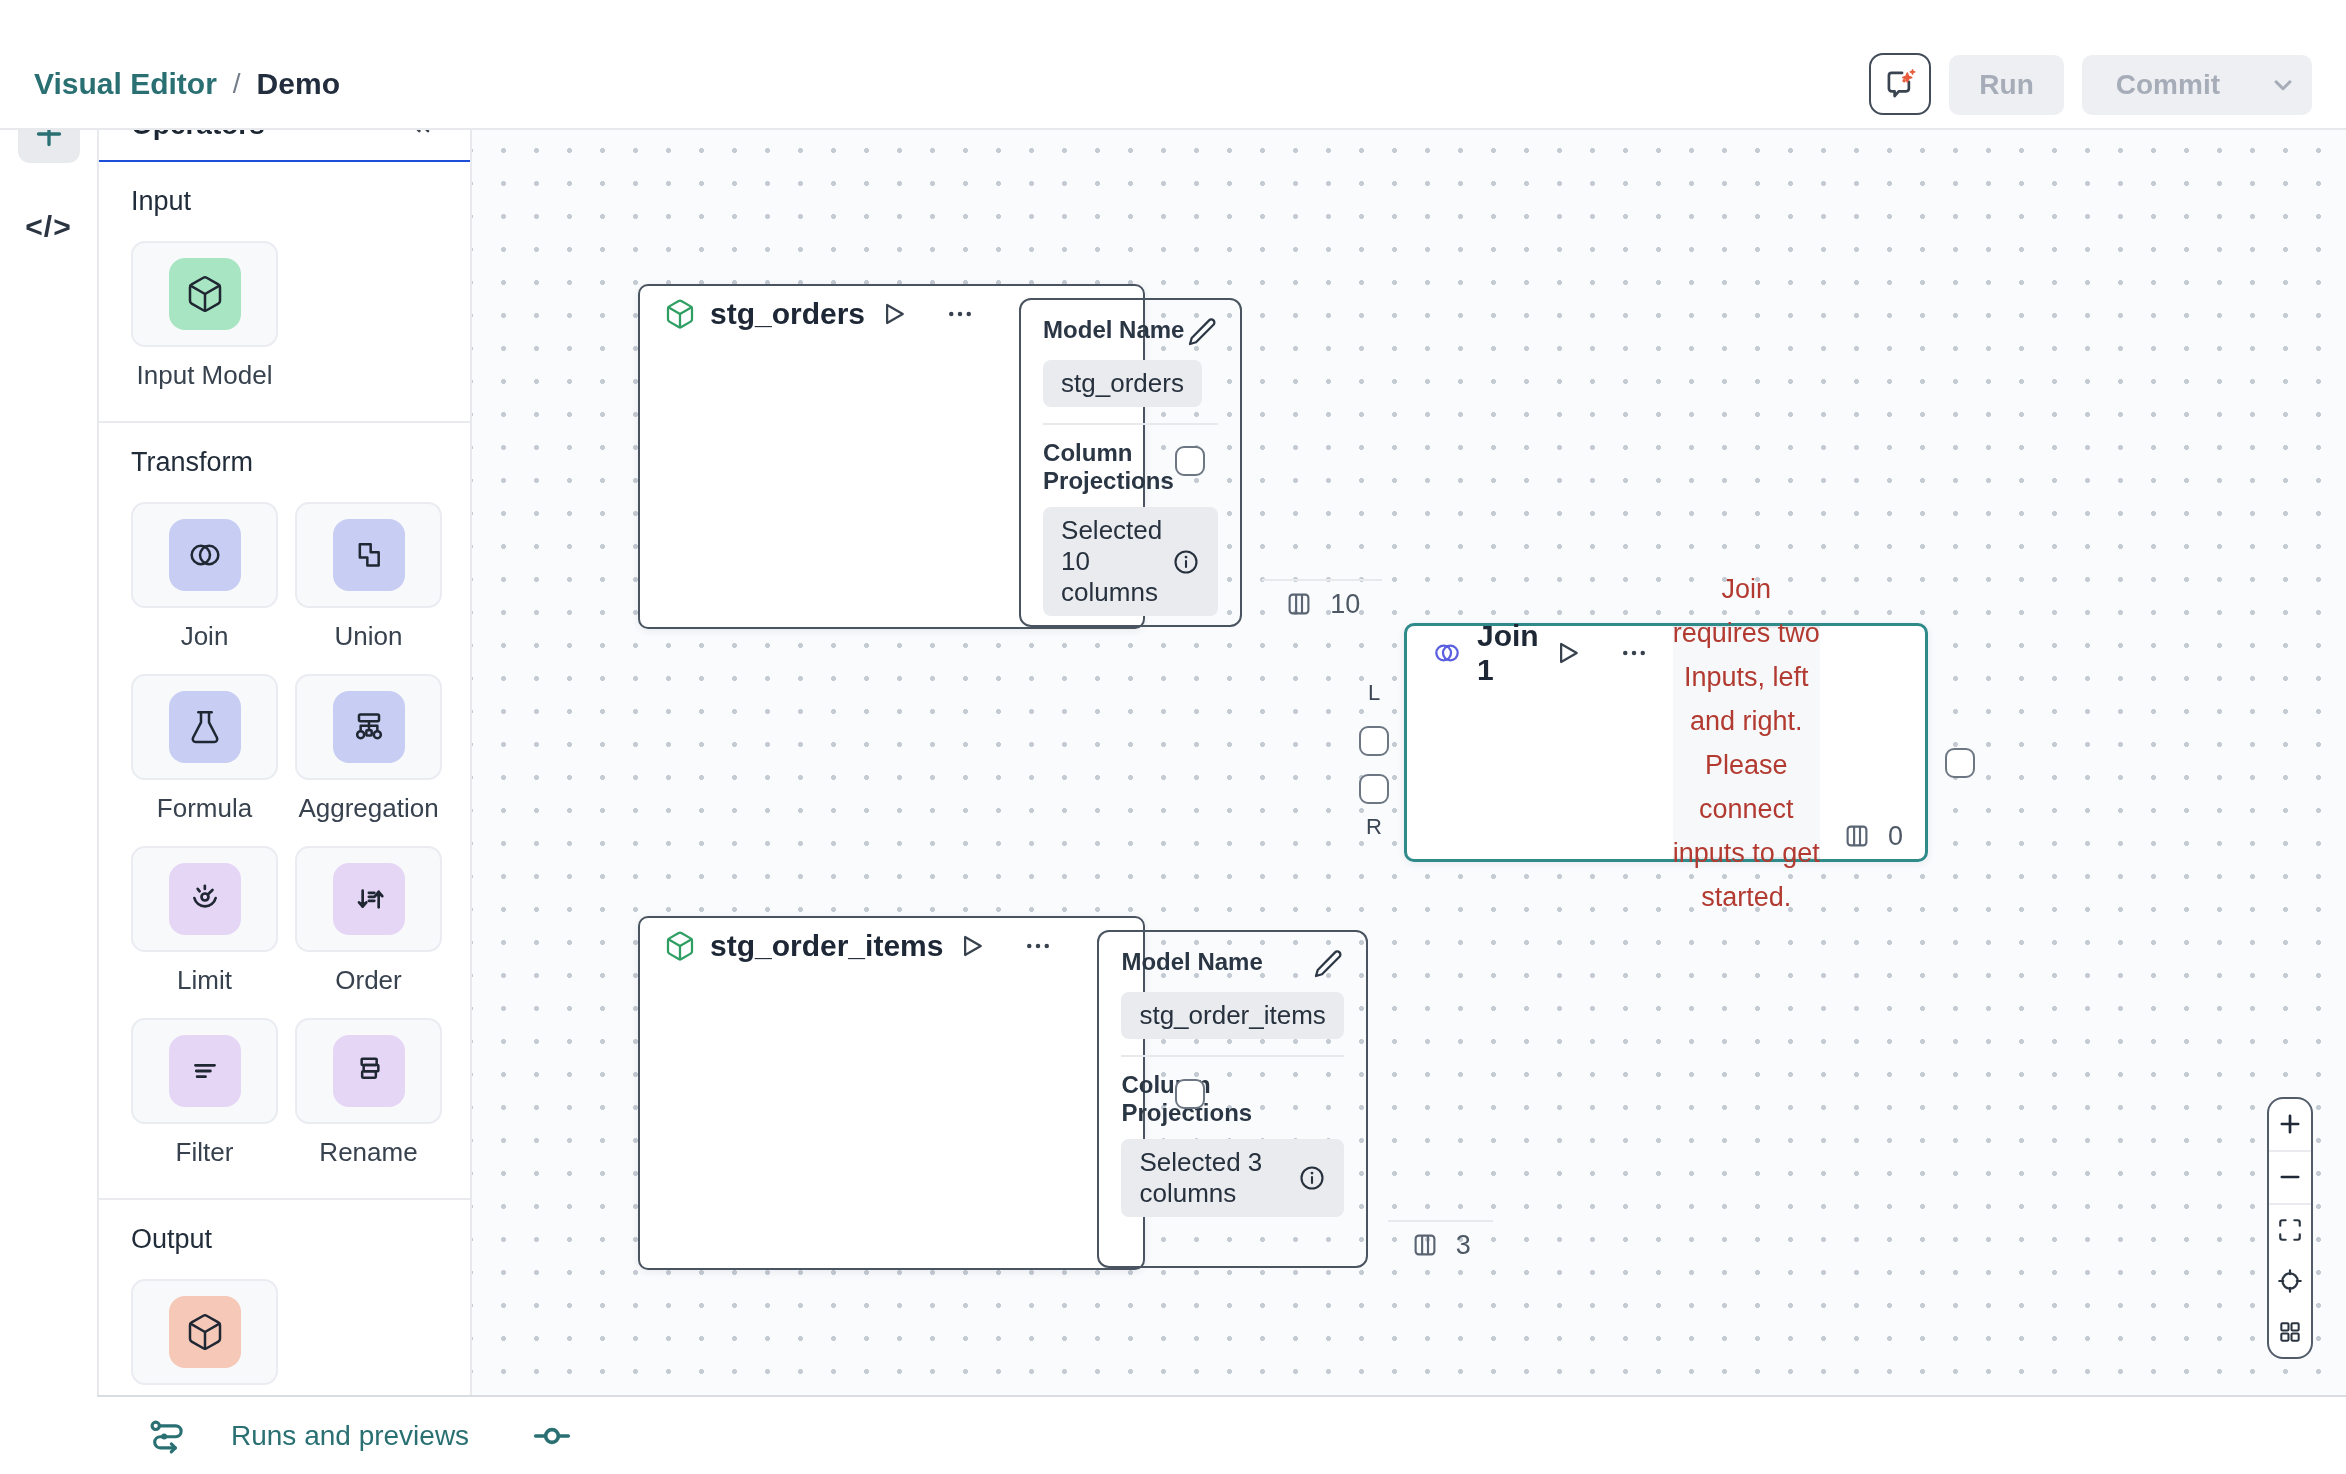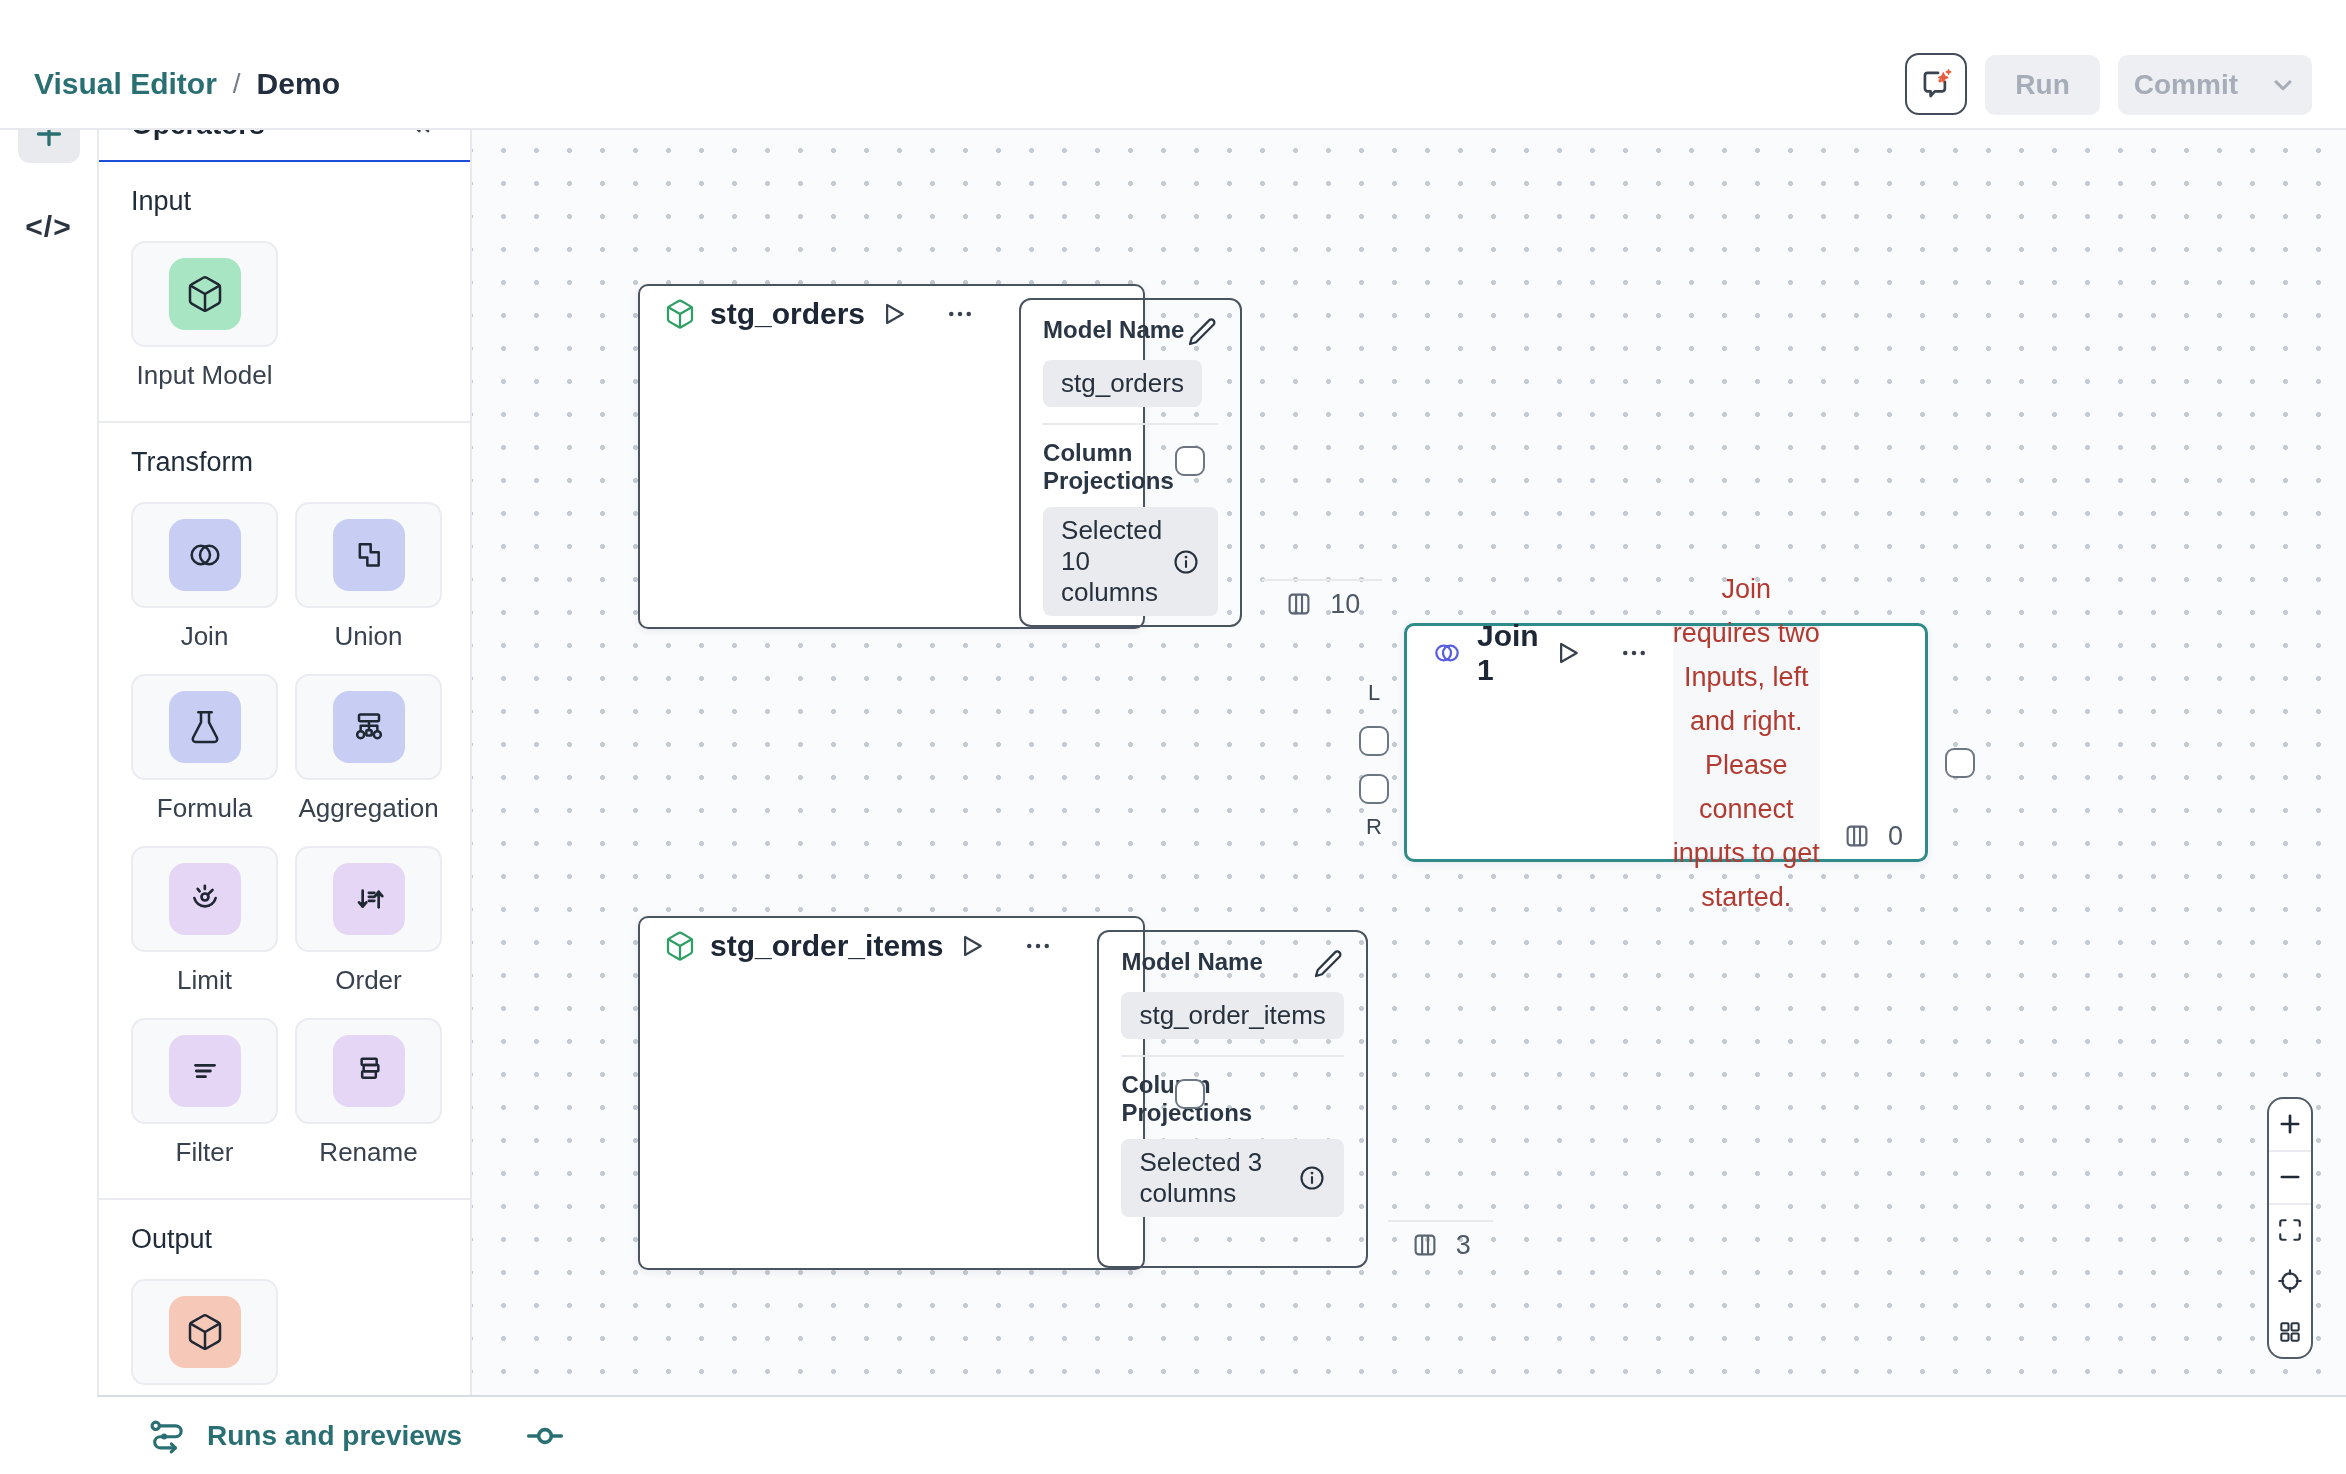--- a/index.html
+++ b/index.html
@@ -16,21 +16,21 @@
   .bc-sep{color:#737d89;font-weight:400;font-size:28px;}
   .bc-page{color:#222d3d;}
   .topbar-actions{display:flex;align-items:flex-end;gap:18px;}
   .ai-btn{width:62px;height:62px;background:#fff;border:2.5px solid #434d5a;border-radius:14px;
           display:flex;align-items:center;justify-content:center;cursor:pointer;}
   .btn{background:#edeff2;color:#a6adb8;font-size:28px;font-weight:600;border:none;
        border-radius:10px;height:60px;font-family:inherit;cursor:default;}
   .run-btn{padding:0 30px;}
   .commit-split{display:flex;align-items:stretch;background:#edeff2;border-radius:10px;height:60px;overflow:hidden;}
   .commit-main{background:transparent;border:none;color:#a6adb8;font-size:28px;font-weight:600;
-               padding:0 16px;font-family:inherit;}
+               padding:0 34px;font-family:inherit;}
   .commit-caret{width:58px;border:none;border-left:2px solid #dde0e5;background:transparent;
                 display:flex;align-items:center;justify-content:center;}
 
   
   .rail{position:absolute;top:90px;left:0;width:97px;bottom:0;background:#fff;display:flex;
         flex-direction:column;align-items:center;padding-top:15px;gap:46px;box-sizing:border-box;z-index:4;}
   .rail-add{width:62px;height:58px;border-radius:12px;background:#e8eaee;border:none;
             display:flex;align-items:center;justify-content:center;cursor:pointer;}
   .rail-code{background:none;border:none;font-size:30px;font-weight:700;color:#2b3542;
              font-family:inherit;letter-spacing:1px;cursor:pointer;}
@@ -88,21 +88,21 @@
               border:2px solid #525c69;border-radius:16px;box-sizing:border-box;display:flex;
               flex-direction:column;overflow:hidden;}
   .zoom-btn{flex:1;background:none;border:none;display:flex;align-items:center;justify-content:center;
             padding:0;cursor:pointer;}
   .zoom-btn.divided{border-bottom:2px solid #e9ebee;}
 
   
   .bottombar{position:absolute;left:97px;right:0;bottom:0;height:79px;background:#fff;
              border-top:2px solid #d9dce0;display:flex;align-items:center;padding-left:50px;
              gap:18px;box-sizing:border-box;z-index:5;}
-  .bottombar-label{font-size:28px;font-weight:700;color:#2a7073;}
+  .bottombar-label{font-size:28px;font-weight:400;color:#2a7073;margin-left:24px;}
   .handle-toggle{background:none;border:none;margin-left:42px;padding:0;cursor:pointer;}
 
   .corner-resize{position:absolute;right:0;bottom:0;width:0;height:0;
                  border-left:20px solid transparent;border-bottom:20px solid #1f2733;}
 </style>
 </head>
 <body>
 
 <div class="app">
 

